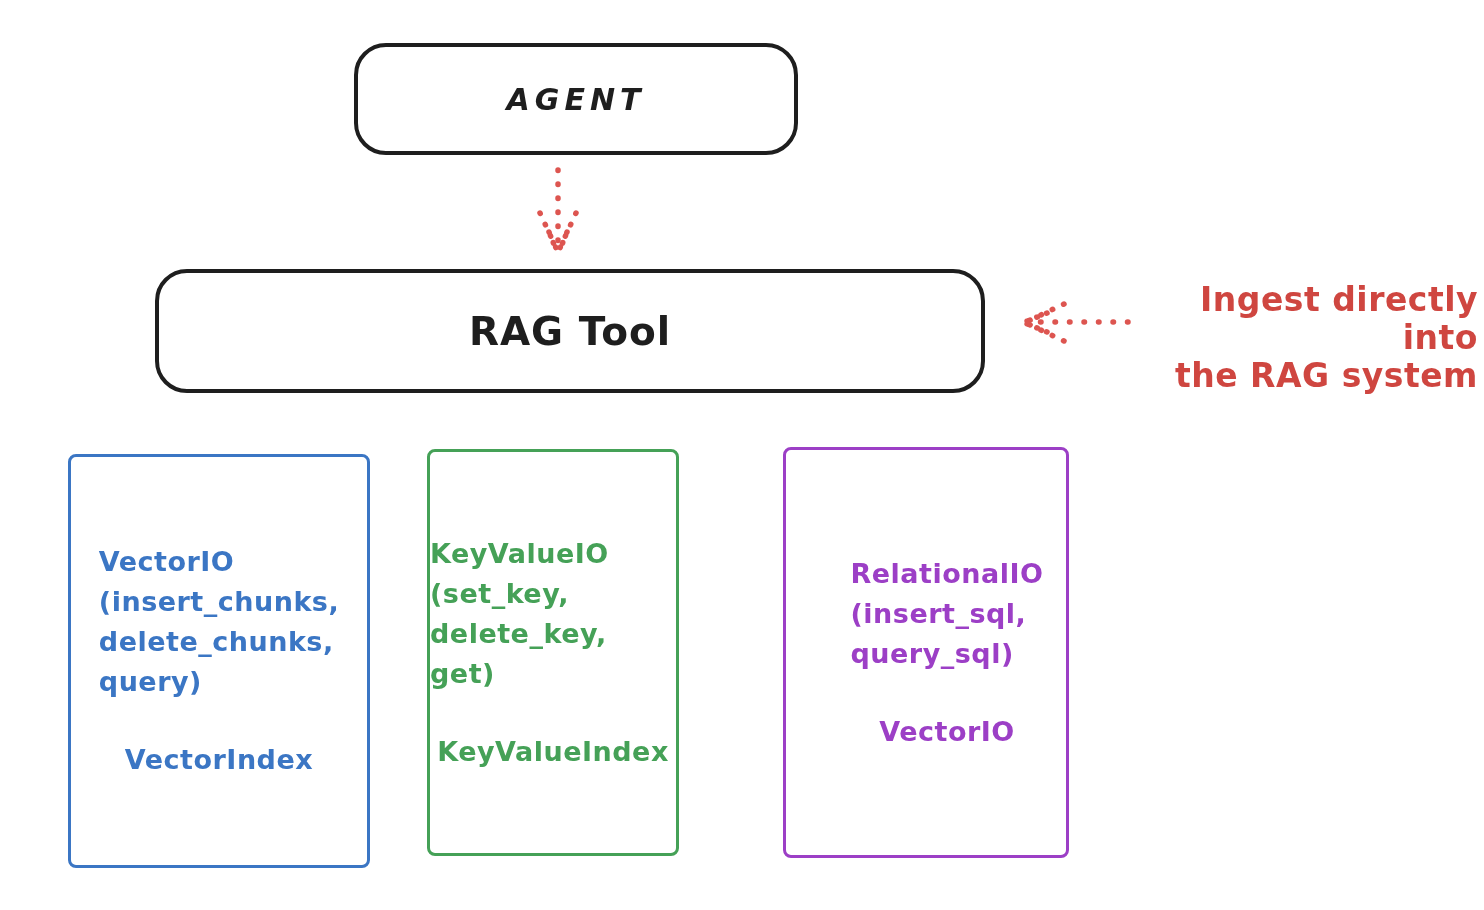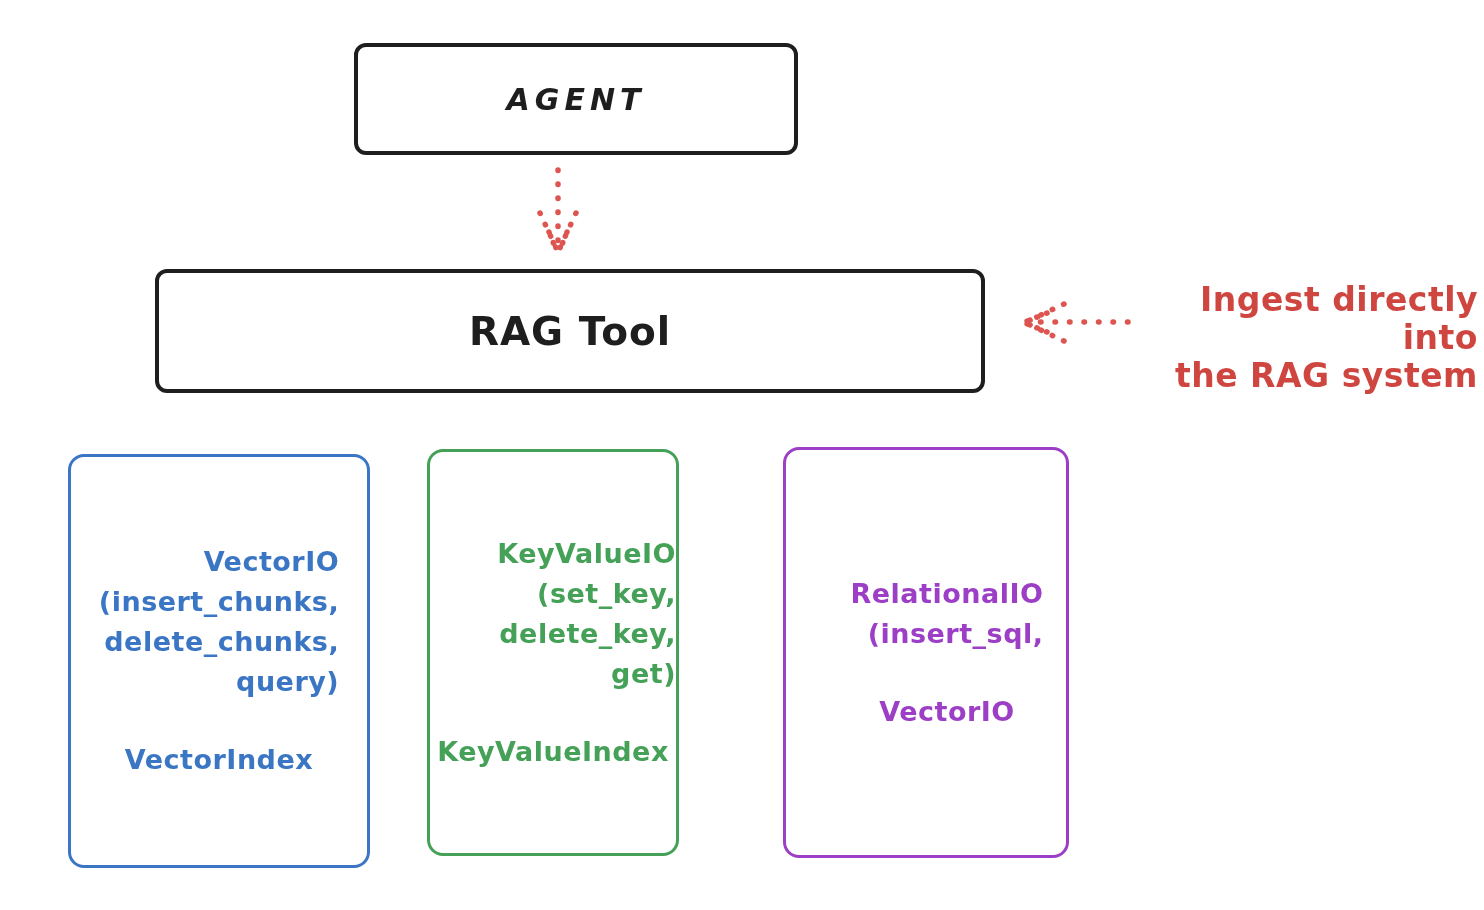--- a/index.html
+++ b/index.html
@@ -13,21 +13,21 @@
     width: 1484px;
     height: 910px;
     background: #ffffff;
     overflow: hidden;
   }
   .node {
     position: absolute;
     box-sizing: border-box;
     background: #ffffff;
     border: 4px solid #1e1e1e;
-    border-radius: 12px;
+    border-radius: 32px;
     display: flex;
     align-items: center;
     justify-content: center;
     color: #1e1e1e;
   }
   .node-agent {
     left: 354px; top: 43px;
     width: 444px; height: 112px;
   }
   .node-agent .label {
@@ -42,26 +42,26 @@
   }
   .node-rag .label {
     font-size: 39px;
     font-weight: 600;
     letter-spacing: 1px;
   }
   .card {
     position: absolute;
     box-sizing: border-box;
     background: #ffffff;
-    border-radius: 16px;
+    border-radius: 8px;
     display: flex;
     flex-direction: column;
     align-items: center;
     justify-content: center;
-    text-align: right;
+    text-align: left;
     font-size: 27px;
     font-weight: 600;
     line-height: 40px;
     letter-spacing: 0.5px;
   }
   .card .index-label { margin-top: 38px; }
   .card-blue {
     left: 68px; top: 454px;
     width: 302px; height: 414px;
     border: 3.5px solid #3b76c4;
@@ -152,17 +152,18 @@
       <div>(set_key,</div>
       <div>delete_key, get)</div>
     </div>
     <div class="index-label">KeyValueIndex</div>
   </div>
 
   <div class="card card-purple">
     <div>
       <div>RelationalIO</div>
       <div>(insert_sql,</div>
+      <div>query_sql)</div>
     </div>
     <div class="index-label">VectorIO</div>
   </div>
 
 </div>
 
 </body></html>

